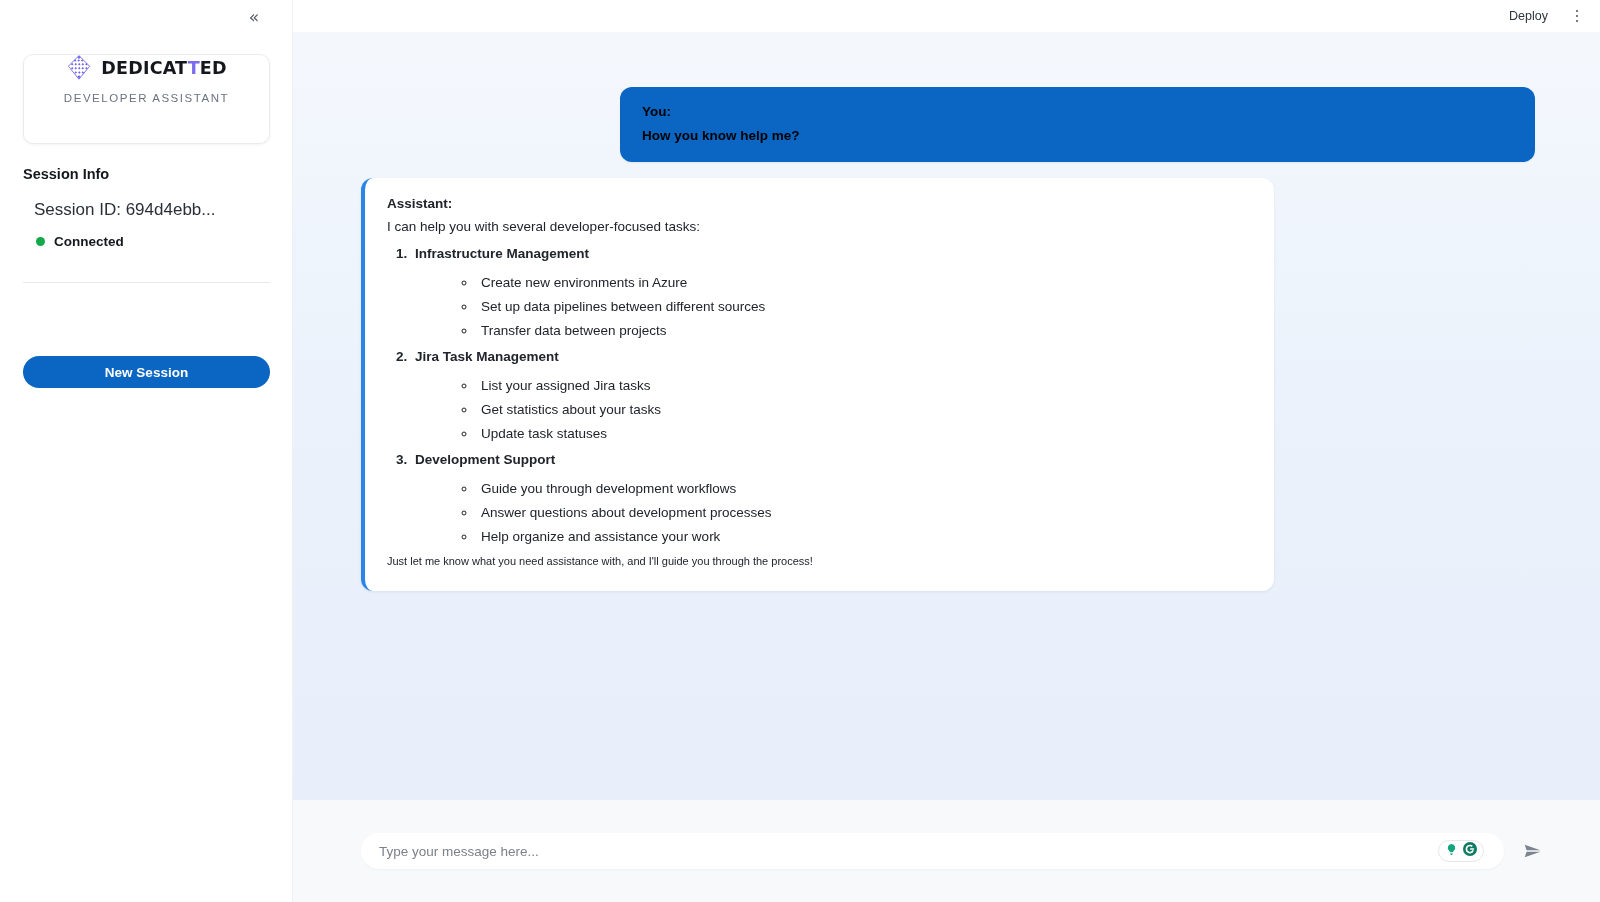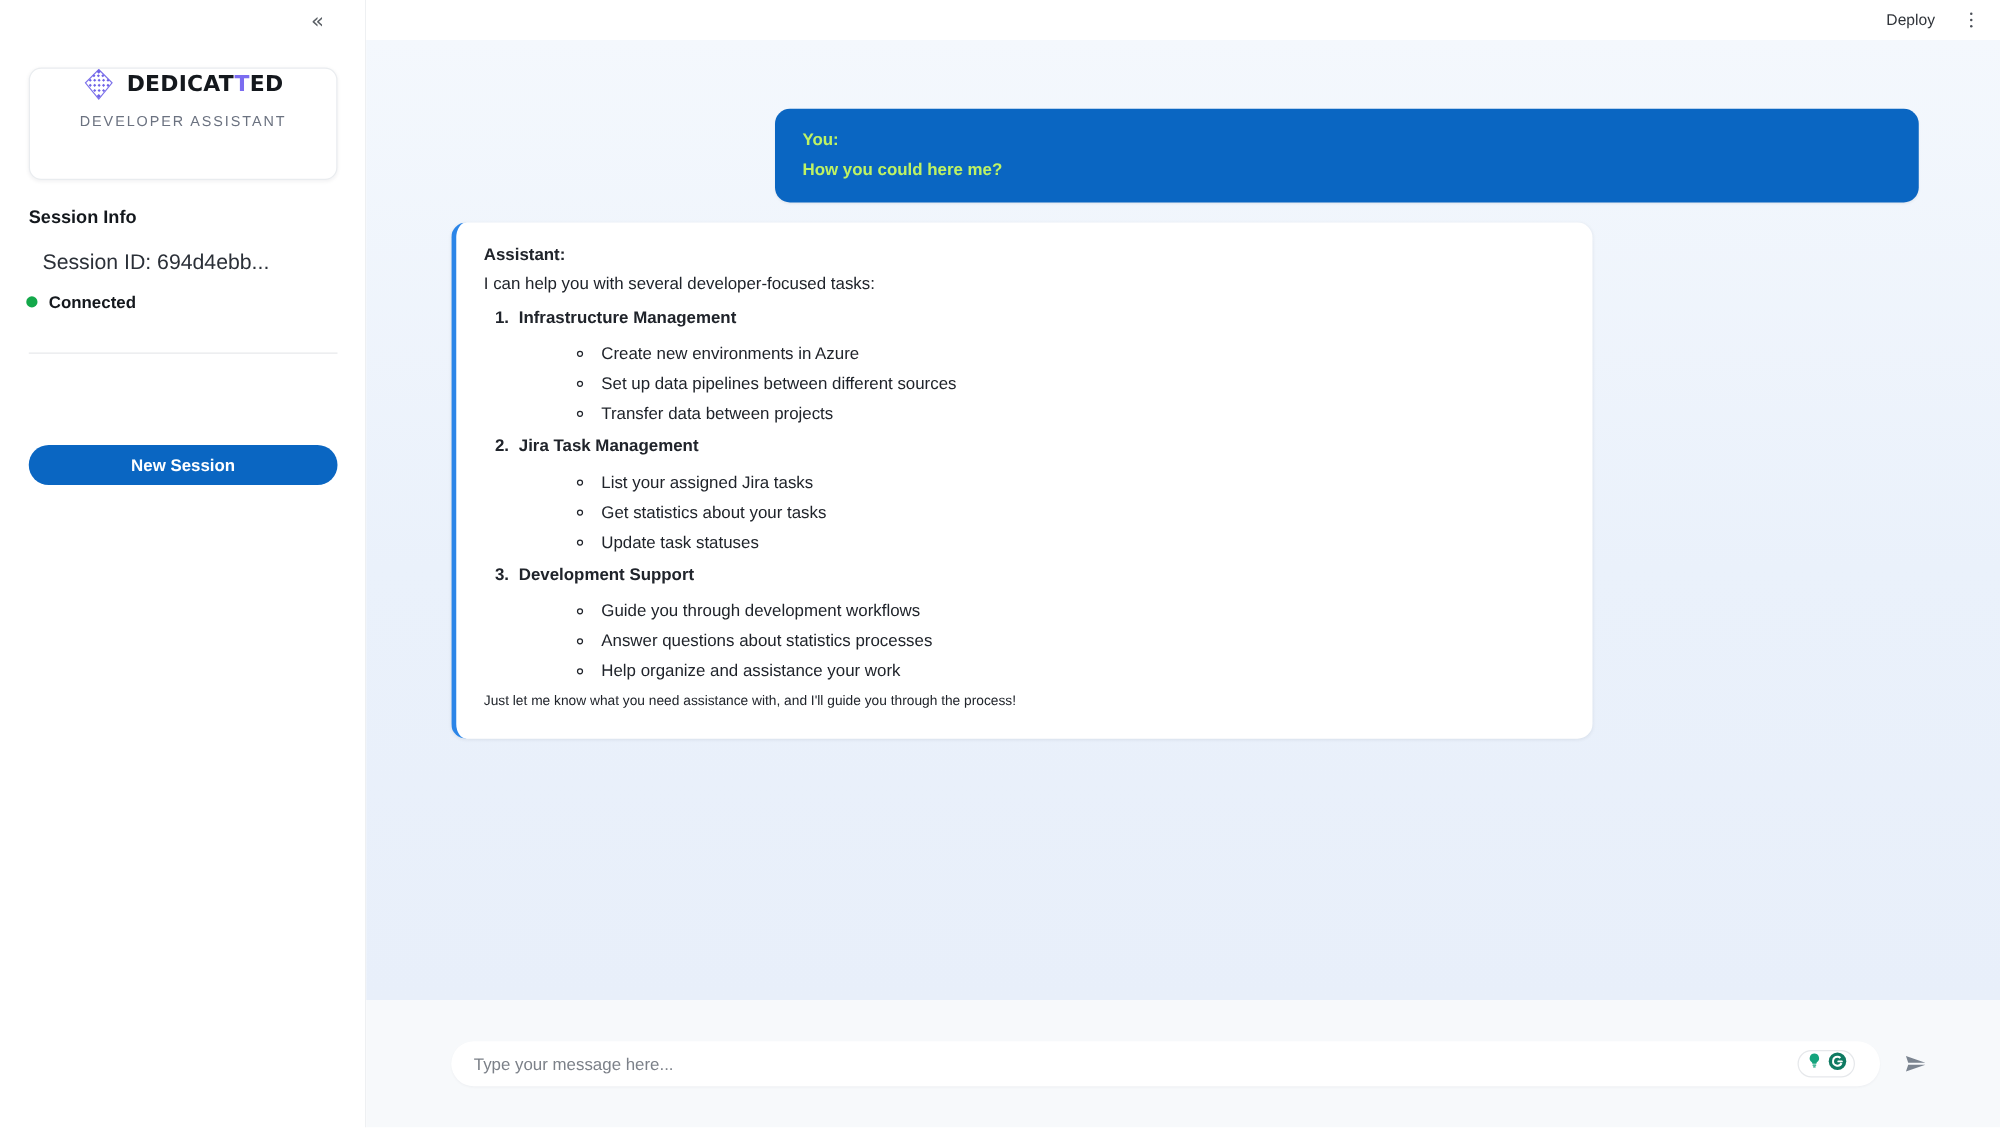--- a/index.html
+++ b/index.html
@@ -53,21 +53,21 @@
 
   .session-title {
     position: absolute; left: 23px; top: 166px;
     font-size: 14.5px; font-weight: 700; color: #14181d;
   }
   .session-id {
     position: absolute; left: 34px; top: 200px;
     font-size: 17px; color: #2b3038; font-weight: 400;
   }
   .status-row {
-    position: absolute; left: 21px; top: 234px;
+    position: absolute; left: 36px; top: 234px;
     display: flex; align-items: center; gap: 9px;
   }
   .status-dot {
     width: 9px; height: 9px; border-radius: 50%;
     background: #13a84a; display: inline-block;
   }
   .status-text { font-size: 13.5px; font-weight: 700; color: #14181d; }
   .divider {
     position: absolute; left: 23px; top: 282px;
     width: 247px; height: 1px; background: #e7e9ec;
@@ -117,21 +117,21 @@
     background: linear-gradient(180deg, #f4f8fd 0%, #eaf1fb 55%, #e8effa 100%);
     position: relative;
     overflow: hidden;
     padding: 55px 65px 0 68px;
   }
 
   .msg-user {
     margin-left: auto;
     width: 915px;
     background: #0a66c2;
-    color: #bef264;
+    color: #000000;
     border-radius: 12px 12px 12px 12px;
     padding: 17px 22px 19px 22px;
     box-shadow: 0 1px 2px rgba(16,24,40,0.06);
   }
   .msg-user .who { font-size: 13.5px; font-weight: 700; margin-bottom: 9px; }
   .msg-user .body { font-size: 13.5px; font-weight: 700; }
 
   .msg-assistant {
     margin-top: 16px;
     width: 913px;
@@ -265,21 +265,21 @@
         <i></i>
           <i></i>
           <i></i>
       </button>
     </div>
 
     <section class="chat-scroll">
 
       <div class="msg-user">
         <div class="who">You:</div>
-        <div class="body">How you could here me?</div>
+        <div class="body">How you know help me?</div>
       </div>
 
       <div class="msg-assistant">
         <div class="who">Assistant:</div>
         <div class="intro">I can help you with several developer-focused tasks:</div>
 
         <ol class="sections">
           <li>
             <span>Infrastructure Management</span>
             <ul class="bullets">
@@ -293,21 +293,21 @@
             <ul class="bullets">
               <li>List your assigned Jira tasks</li>
               <li>Get statistics about your tasks</li>
               <li>Update task statuses</li>
             </ul>
           </li>
           <li>
             <span>Development Support</span>
             <ul class="bullets">
               <li>Guide you through development workflows</li>
-              <li>Answer questions about statistics processes</li>
+              <li>Answer questions about development processes</li>
               <li>Help organize and assistance your work</li>
             </ul>
           </li>
         </ol>
 
         <div class="outro">Just let me know what you need assistance with, and I'll guide you through the process!</div>
       </div>
 
     </section>
 

